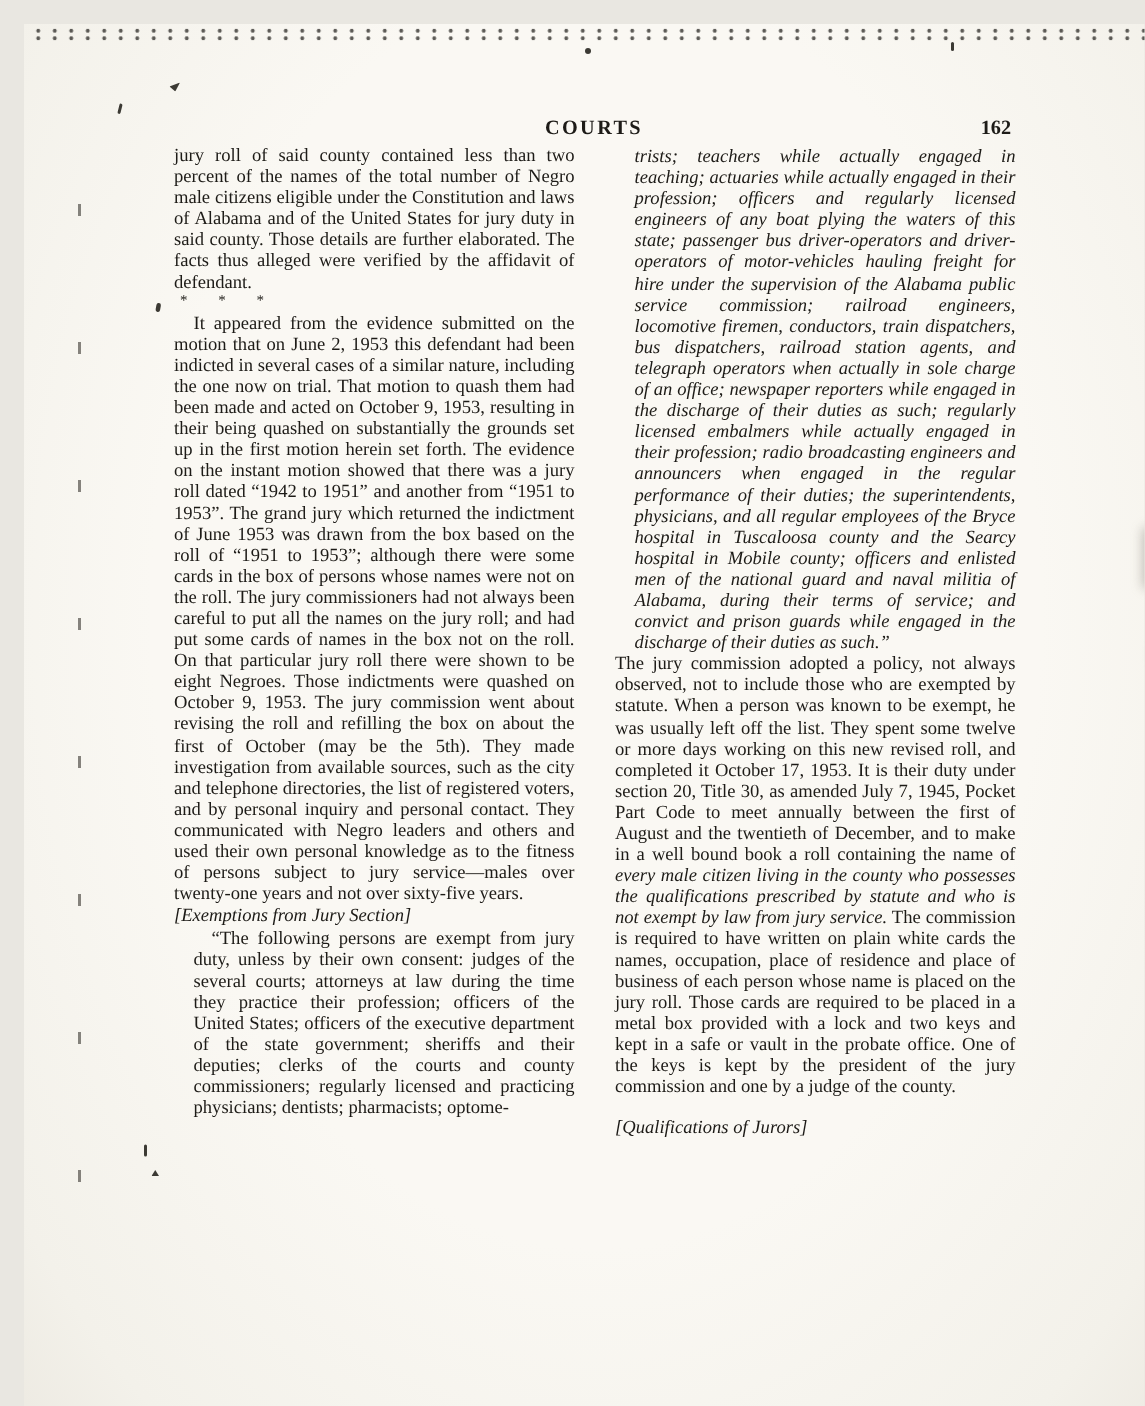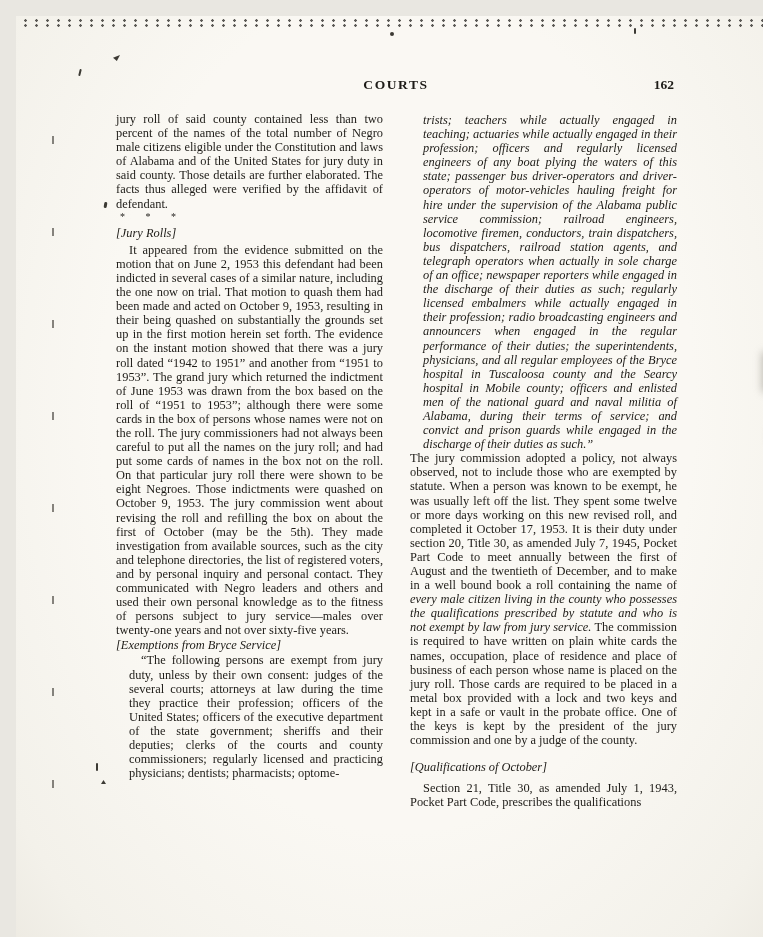--- a/index.html
+++ b/index.html
@@ -45,21 +45,21 @@
     position: absolute; left: 0; right: 0; text-align: center;
     font-weight: bold; font-size: 13.5px; letter-spacing: 1.6px;
   }
   .page-number {
     position: absolute; right: 2px; top: 0;
     font-weight: bold; font-size: 13.5px;
   }
 
   
   .col {
-    position: absolute; top: 96px; width: 267px;
+    position: absolute; top: 80px; width: 267px;
     font-size: 12.4px; line-height: 14.1px;
     text-align: justify;
   }
   .col-left  { left: 100px; }
   .col-right { left: 394px; }
 
   .para { margin: 0 0 1px 0; text-indent: 13px; }
   .para.no-indent { text-indent: 0; }
   .heading { font-style: italic; margin: 4px 0 3px 0; text-indent: 0; }
   .heading.tight { margin: 1px 0 1px 0; }
@@ -91,26 +91,24 @@
   <div class="artifact bottom-dash"></div>
 
   <div class="header">
     <span class="running-title">COURTS</span>
     <span class="page-number">162</span>
   </div>
 
   <div class="col col-left">
     <p class="para no-indent">jury roll of said county contained less than two percent of the names of the total number of Negro male citizens eligible under the Constitution and laws of Alabama and of the United States for jury duty in said county. Those details are further elaborated. The facts thus alleged were verified by the affidavit of defendant.</p>
     <div class="separator">* * *</div>
-    <p class="heading">[Jury Rolls]</p>
     <p class="para">It appeared from the evidence submitted on the motion that on June 2, 1953 this defendant had been indicted in several cases of a similar nature, including the one now on trial. That motion to quash them had been made and acted on October 9, 1953, resulting in their being quashed on substantially the grounds set up in the first motion herein set forth. The evidence on the instant motion showed that there was a jury roll dated “1942 to 1951” and another from “1951 to 1953”. The grand jury which returned the indictment of June 1953 was drawn from the box based on the roll of “1951 to 1953”; although there were some cards in the box of persons whose names were not on the roll. The jury commissioners had not always been careful to put all the names on the jury roll; and had put some cards of names in the box not on the roll. On that particular jury roll there were shown to be eight Negroes. Those indictments were quashed on October 9, 1953. The jury commission went about revising the roll and refilling the box on about the first of October (may be the 5th). They made investigation from available sources, such as the city and telephone directories, the list of registered voters, and by personal inquiry and personal contact. They communicated with Negro leaders and others and used their own personal knowledge as to the fitness of persons subject to jury service—males over twenty-one years and not over sixty-five years.</p>
-    <p class="heading tight">[Exemptions from Bryce Service]</p>
+    <p class="heading tight">[Exemptions from Jury Section]</p>
     <p class="quote">“The following persons are exempt from jury duty, unless by their own consent: judges of the several courts; attorneys at law during the time they practice their profession; officers of the United States; officers of the executive department of the state government; sheriffs and their deputies; clerks of the courts and county commissioners; regularly licensed and practicing physicians; dentists; pharmacists; optome-</p>
   </div>
 
   <div class="col col-right">
     <p class="quote no-indent">trists; teachers while actually engaged in teaching; actuaries while actually engaged in their profession; officers and regularly licensed engineers of any boat plying the waters of this state; passenger bus driver-operators and driver-operators of motor-vehicles hauling freight for hire under the supervision of the Alabama public service commission; railroad engineers, locomotive firemen, conductors, train dispatchers, bus dispatchers, railroad station agents, and telegraph operators when actually in sole charge of an office; newspaper reporters while engaged in the discharge of their duties as such; regularly licensed embalmers while actually engaged in their profession; radio broadcasting engineers and announcers when engaged in the regular performance of their duties; the superintendents, physicians, and all regular employees of the Bryce hospital in Tuscaloosa county and the Searcy hospital in Mobile county; officers and enlisted men of the national guard and naval militia of Alabama, during their terms of service; and convict and prison guards while engaged in the discharge of their duties as such.”</p>
     <p class="para no-indent"><span>The jury commission adopted a policy, not always observed, not to include those who are exempted by statute. When a person was known to be exempt, he was usually left off the list. They spent some twelve or more days working on this new revised roll, and completed it October 17, 1953. It is their duty under section 20, Title 30, as amended July 7, 1945, Pocket Part Code to meet annually between the first of August and the twentieth of December, and to make in a well bound book a roll containing the name of </span><em>every male citizen living in the county who possesses the qualifications prescribed by statute and who is not exempt by law from jury service.</em><span> The commission is required to have written on plain white cards the names, occupation, place of residence and place of business of each person whose name is placed on the jury roll. Those cards are required to be placed in a metal box provided with a lock and two keys and kept in a safe or vault in the probate office. One of the keys is kept by the president of the jury commission and one by a judge of the county.</span></p>
-    <p class="heading spaced">[Qualifications of October]</p>
-    <p class="para">Section 21, Title 30, as amended July 1, 1943, Pocket Part Code, prescribes the qualifications</p>
+    <p class="heading spaced">[Qualifications of Jurors]</p>
   </div>
 
 </div>
 
 </body></html>

